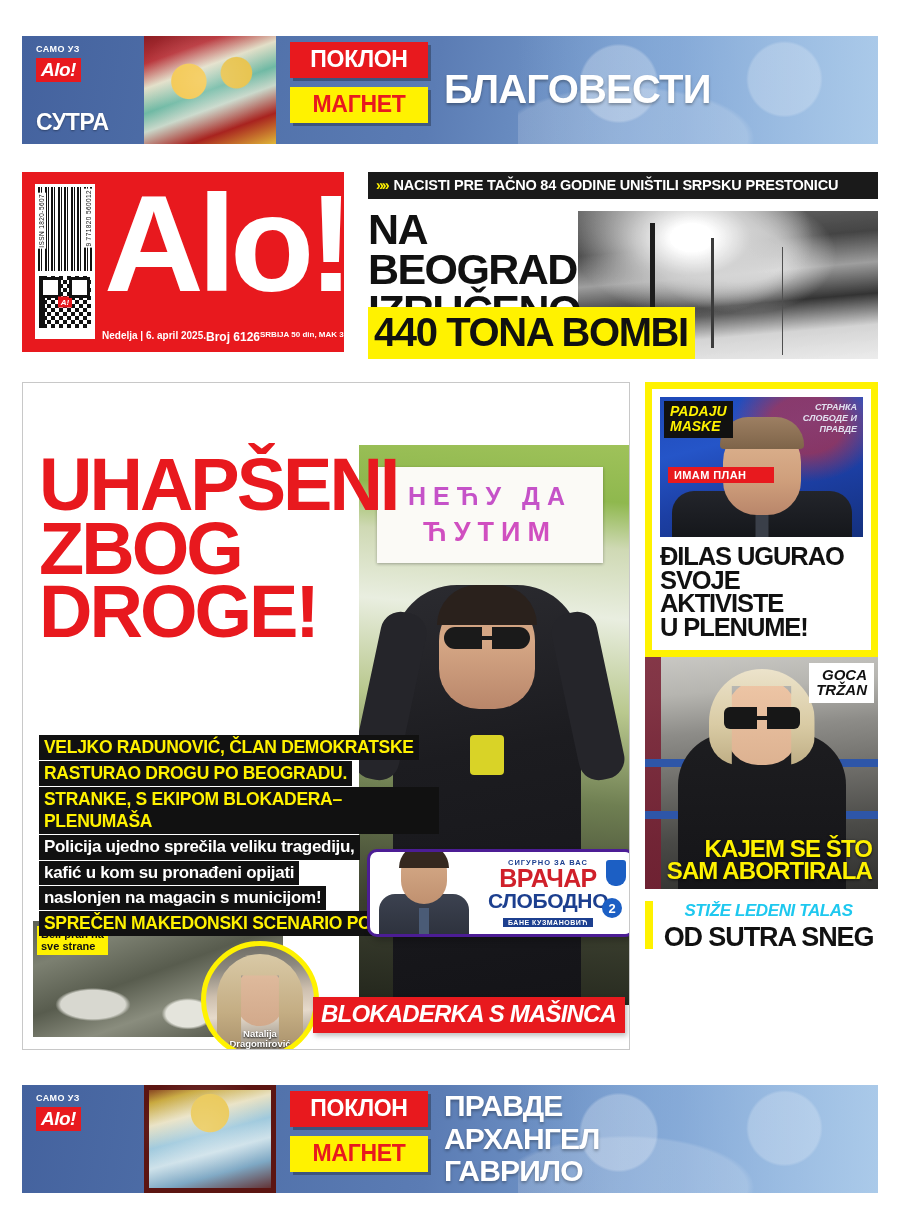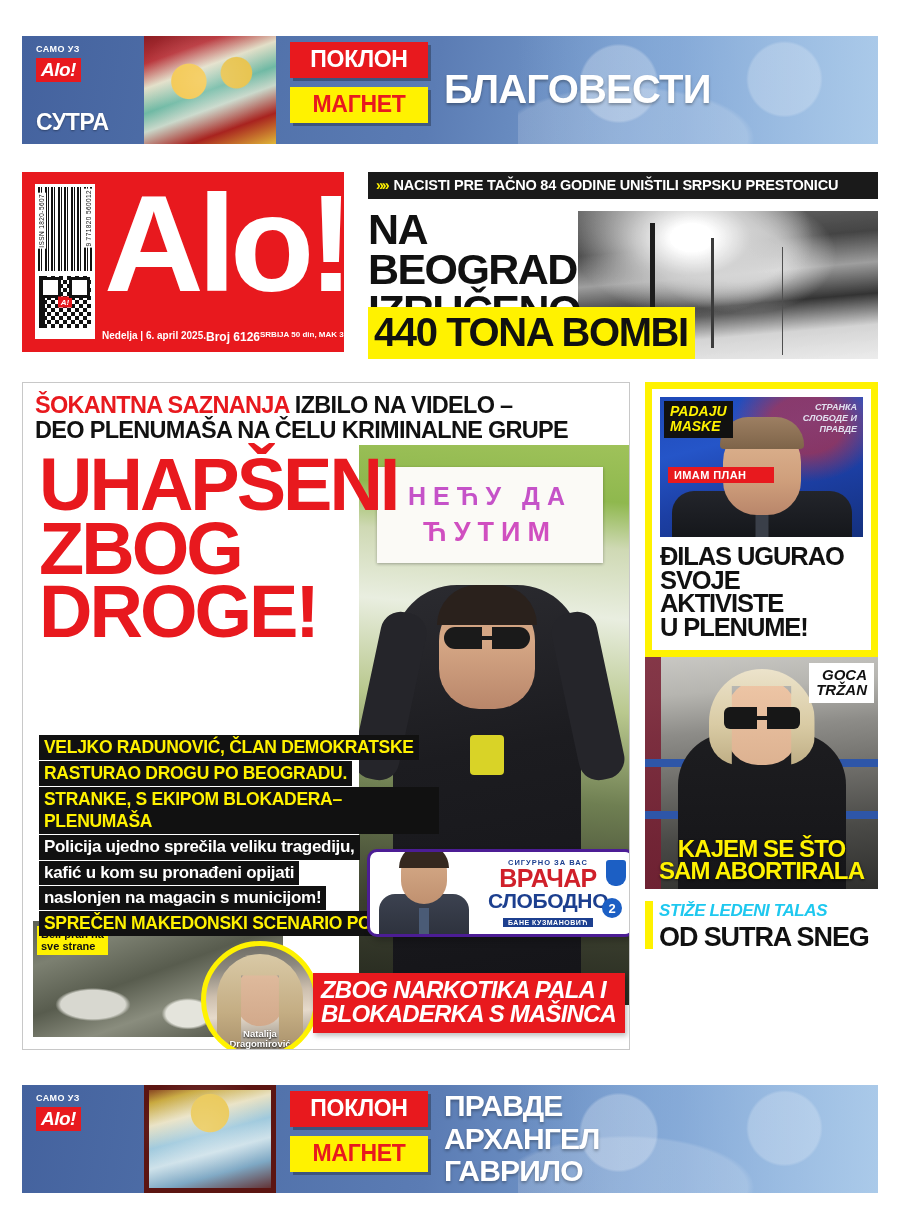--- a/index.html
+++ b/index.html
@@ -424,24 +424,24 @@
       linear-gradient(#171717,#171717) center/12px 4px no-repeat;
   }
   .goca-tag {
     position: absolute; right: 4px; top: 6px; background: #fff; color: #111;
     font-weight: bold; font-style: italic; font-size: 15px; line-height: 1.04;
     padding: 4px 7px 5px 7px; text-align: right; z-index: 3;
   }
   .rc-head2 {
     position: absolute; left: 6px; right: 6px; bottom: 6px; color: #fff200;
     font-weight: bold; font-size: 24px; line-height: .94; letter-spacing: -.9px;
-    text-align: center; text-shadow: 0 1px 3px rgba(0,0,0,.7); z-index: 3;
-  }
-
-  .rc-card3 { position: relative; margin-top: 12px; padding-left: 14px; }
+    text-align: right; text-shadow: 0 1px 3px rgba(0,0,0,.7); z-index: 3;
+  }
+
+  .rc-card3 { position: relative; margin-top: 12px; padding-left: 14px; text-align: center; }
   .rc-card3::before {
     content: ""; position: absolute; left: 0; top: 0; bottom: 2px; width: 8px;
     background: #fff200;
   }
   .rc-kicker3 {
     color: #1ec8ef; font-weight: bold; font-style: italic; font-size: 17px;
     letter-spacing: -.4px; margin-bottom: 4px;
   }
   .rc-head3 {
     color: #111; font-weight: bold; font-size: 27px; line-height: .96;
@@ -498,26 +498,20 @@
       <div class="tr-head">
         <div>NA BEOGRAD</div>
         <div>IZRUČENO</div>
       </div>
       <div class="tr-highlight">440 TONA BOMBI</div>
     </div>
   </div>
 
   <div class="main-panel">
 
-    <div class="overline">
-      <div class="ol-line">
-        <span class="ol-red">ŠOKANTNA SAZNANJA</span><span> IZBILO NA VIDELO –</span>
-      </div>
-      <div class="ol-line">DEO PLENUMAŠA NA ČELU KRIMINALNE GRUPE</div>
-    </div>
 
     <div class="main-photo">
       <div class="sign">
         <div class="sign-l1">НЕЋУ ДА</div>
         <div class="sign-l2">ЋУТИМ</div>
       </div>
       <div class="man">
         <div class="man-head"></div>
         <div class="man-hair"></div>
         <div class="man-glasses"></div>
@@ -569,21 +563,20 @@
         <div class="pb-flag"></div>
         <div class="pb-top">СИГУРНО ЗА ВАС</div>
         <div class="pb-l1">ВРАЧАР</div>
         <div class="pb-l2">СЛОБОДНО</div>
         <div class="pb-two">2</div>
         <div class="pb-sub">БАНЕ КУЗМАНОВИЋ</div>
       </div>
     </div>
 
     <div class="bottom-banner">
-      <div class="bb-line">ZBOG NARKOTIKA PALA I</div>
       <div class="bb-line">BLOKADERKA S MAŠINCA</div>
     </div>
   </div>
 
   <div class="right-col">
 
     <div class="rc-card rc-frame">
       <div class="rc-photo1">
         <div class="banner-txt">
           <div>СТРАНКА</div>

